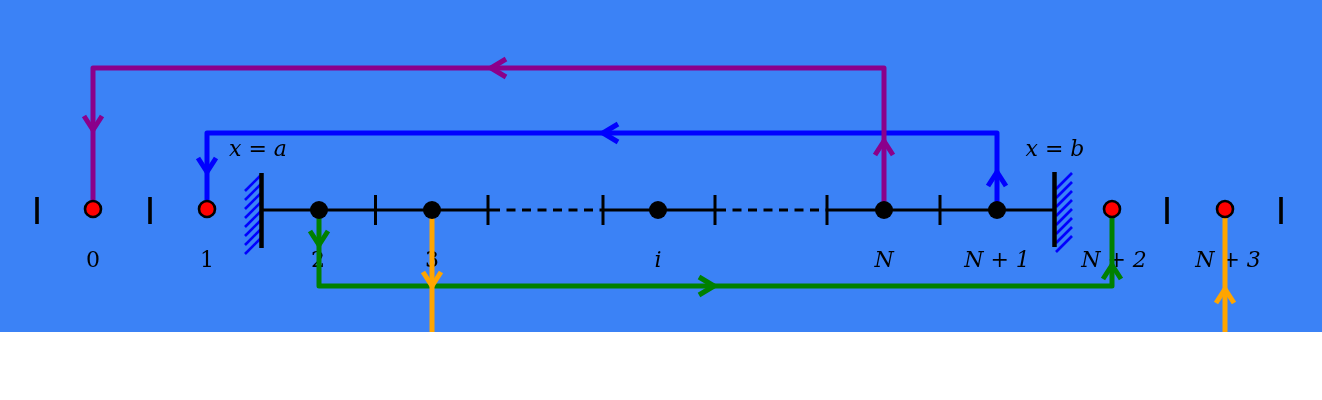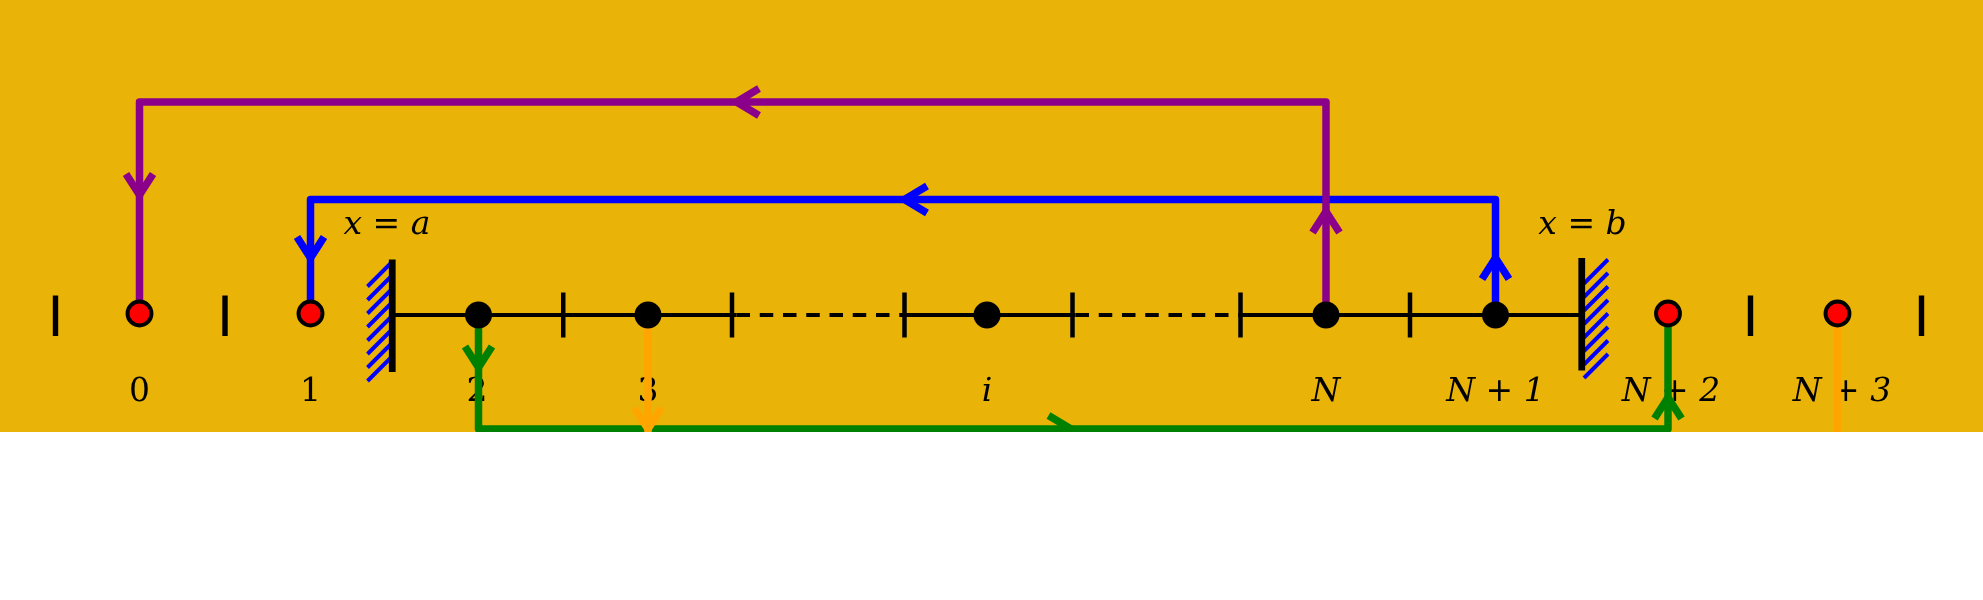--- a/index.html
+++ b/index.html
@@ -1,17 +1,17 @@
 <!DOCTYPE html>
 <html><head>
 <meta charset="utf-8">
 <style>
   html,body{margin:0;padding:0;background:#ffffff;}
   body{font-family:"DejaVu Serif", serif;}
-  .stage{width:1322px;height:288px;position:relative;background:#eab308;overflow:hidden;}
+  .stage{width:1322px;height:332px;position:relative;background:#3b82f6;overflow:hidden;}
   svg{display:block;}
   text{fill:#000000;}
   .node-label{font-size:22px;font-style:normal;}
   .node-label.math{font-style:italic;}
   .wall-label{font-size:22px;font-style:italic;}
 </style>
 </head>
 <body>
 
 <div class="stage">

